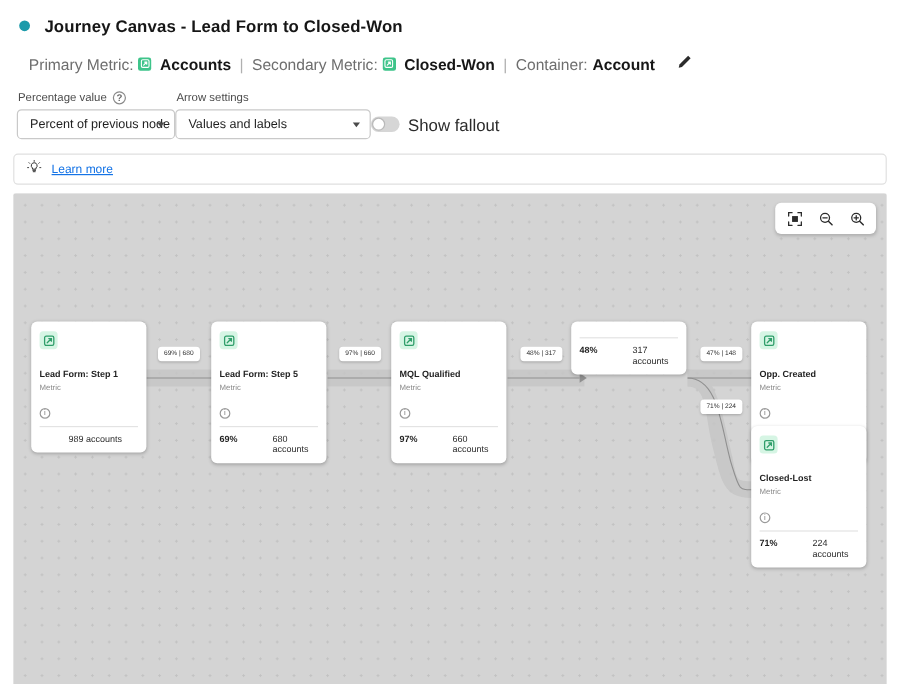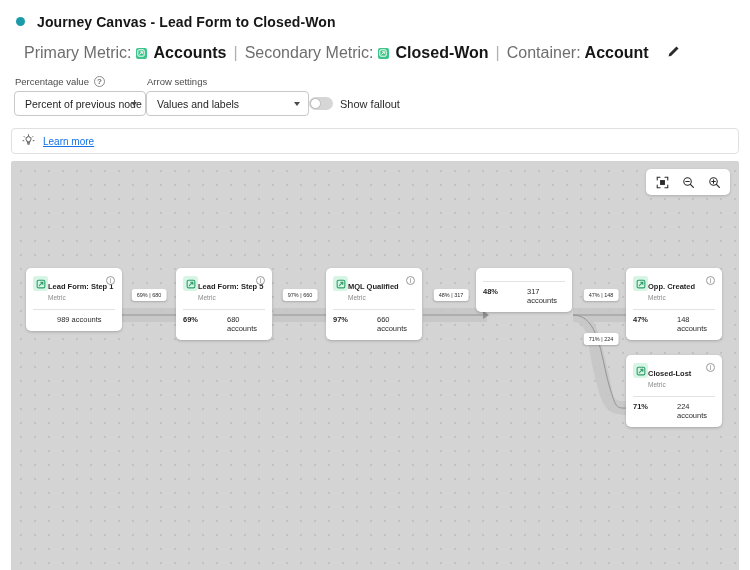--- a/index.html
+++ b/index.html
@@ -25,21 +25,21 @@
   }
   .page-title {
     font-size: 14px; font-weight: bold; letter-spacing: .1px;
     color: #161616;
   }
 
   
   .metabar {
     display: flex; align-items: center;
     padding: 8px 14px 0 24px;
-    font-size: 16px; color: #5c5c5c;
+    font-size: 13px; color: #5c5c5c;
     gap: 4px;
   }
   .metabar .lbl { color: #6e6e6e; }
   .metabar .val { color: #161616; font-weight: bold; }
   .metabar .sep { color: #b0b0b0; margin: 0 3px; }
   .mini-icon {
     display: inline-flex; align-items: center; justify-content: center;
     width: 11px; height: 11px; border-radius: 2px;
     background: #3ec48a; margin-right: 3px; flex: 0 0 auto;
     position: relative; top: 0px;
@@ -91,21 +91,21 @@
   .toggle {
     width: 24px; height: 13px; border-radius: 7px;
     background: #d6d6d6; position: relative; cursor: pointer;
     flex: 0 0 auto;
   }
   .toggle .knob {
     position: absolute; left: 1px; top: 1px;
     width: 11px; height: 11px; border-radius: 50%;
     background: #fff; border: 1px solid #b9b9b9;
   }
-  .toggle-label { font-size: 11px; color: #2b2b2b; }
+  .toggle-label { font-size: 14px; color: #2b2b2b; }
 
   
   .insight {
     margin: 12px 11px 0 11px;
     height: 26px;
     border: 1px solid #e0e0e0; border-radius: 4px;
     background: #fff;
     display: flex; align-items: center; gap: 8px;
     padding: 0 10px;
     font-size: 10px; color: #2b2b2b;
@@ -142,21 +142,21 @@
 
   
   .node {
     position: absolute; z-index: 3;
     width: 96px;
     background: #fff; border-radius: 5px;
     box-shadow: 0 1px 3px rgba(0,0,0,.22);
     padding: 7px 7px 0 7px;
     cursor: pointer;
   }
-  .node-head { display: flex; align-items: flex-start; gap: 0; }
+  .node-head { display: flex; align-items: flex-start; gap: 10px; flex-direction: column; }
   .node-icon {
     width: 15px; height: 15px; border-radius: 3px;
     background: #d6f5e4;
     display: flex; align-items: center; justify-content: center;
     flex: 0 0 auto; margin-top: 1px;
   }
   .node-texts { flex: 1 1 auto; min-width: 0; }
   .node-title {
     font-size: 7.5px; font-weight: bold; color: #1f1f1f;
     line-height: 10px; white-space: nowrap;

